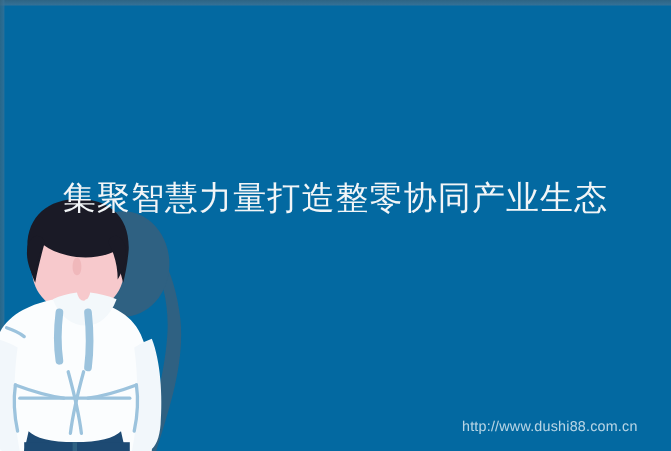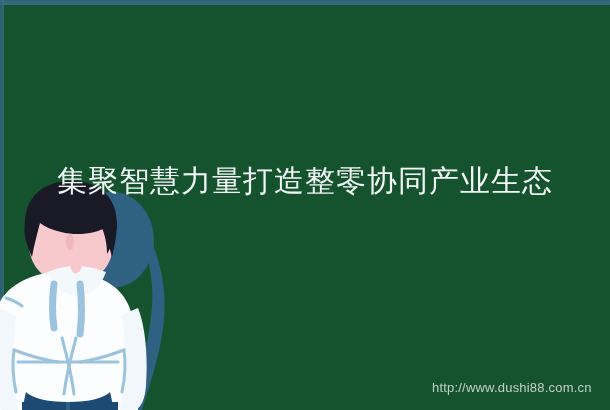--- a/index.html
+++ b/index.html
@@ -5,21 +5,21 @@
   html, body {
     margin: 0;
     padding: 0;
     background: #2f2f2f;
   }
   #stage {
     position: relative;
     width: 610px;
     height: 410px;
     overflow: hidden;
-    background: #14532d;
+    background: #0369a1;
     font-family: "Liberation Sans", "DejaVu Sans", sans-serif;
   }
   
   .top-edge {
     position: absolute;
     top: 0; left: 0;
     width: 610px;
     height: 5px;
     background: linear-gradient(180deg, #35637f 0%, #3a6d8d 60%, #3d7396 100%);
     opacity: .85;
@@ -44,21 +44,21 @@
     font-size: 30px;
     line-height: 38px;
     letter-spacing: 1px;
     white-space: nowrap;
     font-weight: 400;
   }
 
   
   .watermark {
     position: absolute;
-    left: 416px;
+    left: 404px;
     top: 379px;
     color: rgba(255,255,255,0.72);
     font-size: 13px;
     line-height: 18px;
     letter-spacing: .2px;
     white-space: nowrap;
     padding-left: 16px;
   }
 
   

